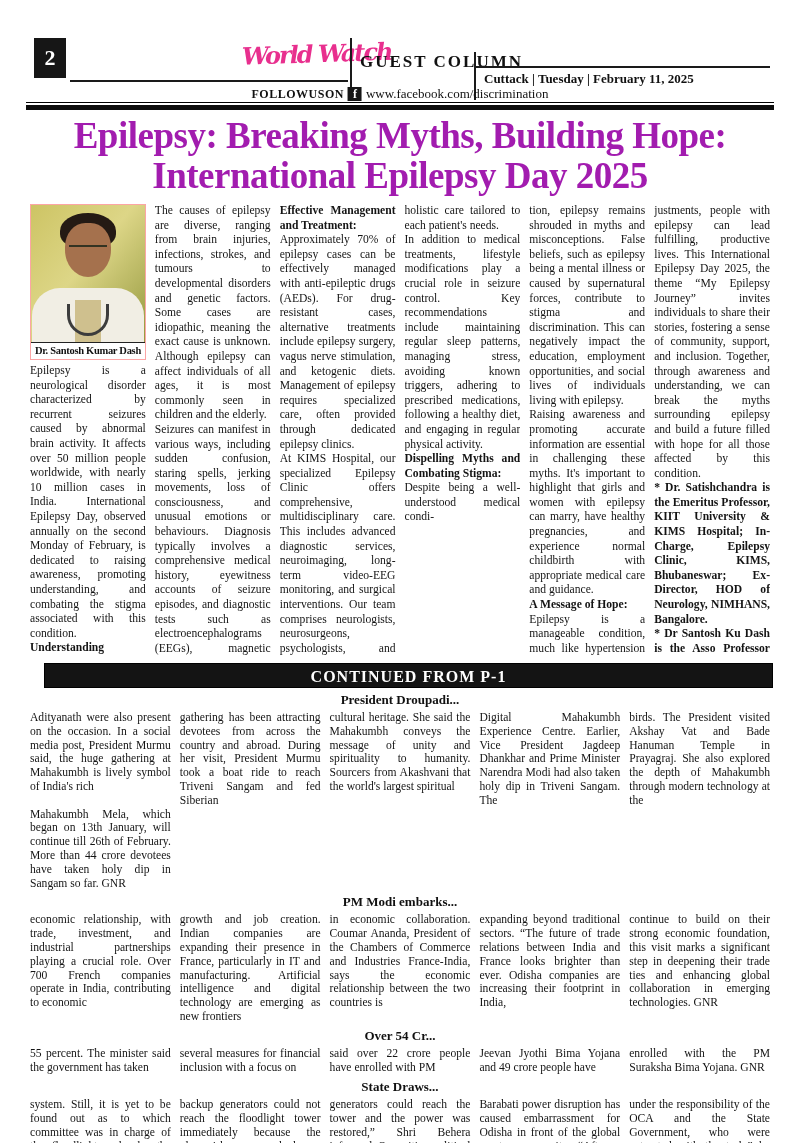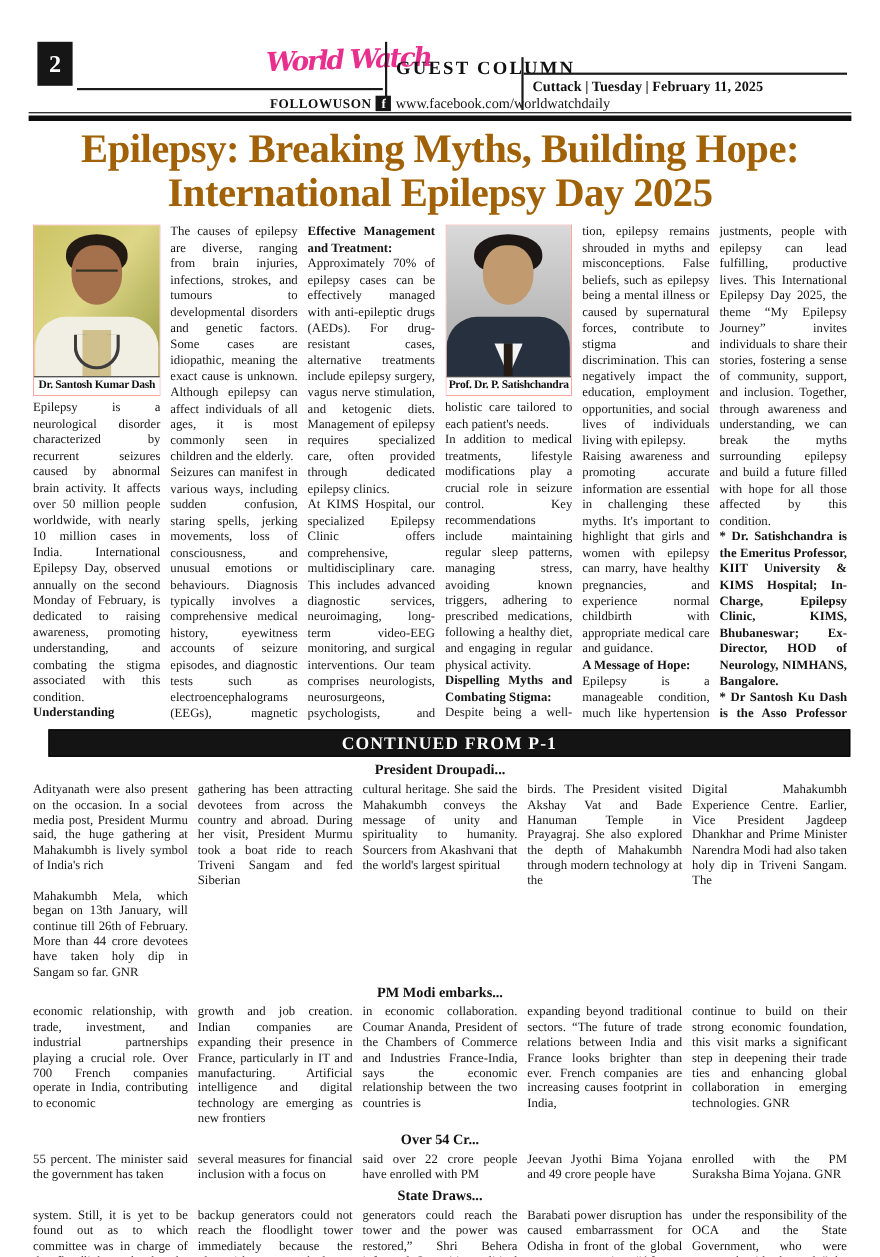--- a/index.html
+++ b/index.html
@@ -26,21 +26,21 @@
   .follow-label { font-size:12px; font-weight:bold; letter-spacing:.5px; }
   .fb-icon { display:inline-block; width:14px; height:14px; background:#161616; color:#fff;
              font-weight:bold; font-size:12px; text-align:center; line-height:14px; }
   .fb-url { font-size:13px; }
 
   .thin-rule  { height:1px; background:#000; margin:2px 26px 0; }
   .thick-rule { height:5px; background:#0d0d0d; margin:2px 26px 0; }
 
   
   .headline { margin:6px 16px 0; text-align:center; font-size:37px; line-height:40px;
-              font-weight:bold; letter-spacing:-0.5px; color:#a16207; }
+              font-weight:bold; letter-spacing:-0.5px; color:#a21caf; }
 
   
   .article { margin:8px 30px 0; display:grid; grid-template-columns:repeat(6,1fr);
              column-gap:9px; height:452px; overflow:hidden; }
   .col { overflow:hidden; }
   .coltext { font-size:11.6px; line-height:14.6px; text-align:justify; white-space:pre-line;
              color:#141414; }
   .coltext b { font-weight:bold; }
 
   
@@ -96,21 +96,21 @@
     <div class="left-rule"></div>
     <div class="logo" style="color: rgb(232, 47, 142);">World Watch</div>
     <div class="vline-a"></div>
     <div class="section-name">GUEST COLUMN</div>
     <div class="vline-b"></div>
     <div class="date-rule"></div>
     <div class="dateline">Cuttack | Tuesday | February 11, 2025</div>
     <div class="follow-row">
       <span class="follow-label">FOLLOWUSON</span>
       <span class="fb-icon">f</span>
-      <span class="fb-url">www.facebook.com/worldwatchdaily</span>
+      <span class="fb-url">www.facebook.com/discrimination</span>
     </div>
   </header>
   <div class="thin-rule"></div>
   <div class="thick-rule"></div>
 
   <h1 class="headline">
     <span>Epilepsy: Breaking Myths, Building Hope:</span><br>
     <span>International Epilepsy Day 2025</span>
   </h1>
 
@@ -133,30 +133,20 @@
     <div class="col">
       <div class="coltext"><span>The causes of epilepsy are diverse, ranging from brain injuries, infections, strokes, and tumours to developmental disorders and genetic factors. Some cases are idiopathic, meaning the exact cause is unknown. Although epilepsy can affect individuals of all ages, it is most commonly seen in children and the elderly.
 Seizures can manifest in various ways, including sudden confusion, staring spells, jerking movements, loss of consciousness, and unusual emotions or behaviours. Diagnosis typically involves a comprehensive medical history, eyewitness accounts of seizure episodes, and diagnostic tests such as electroencephalograms (EEGs), magnetic resonance imaging (MRI), or computed tomography (CT) scans.</span></div>
     </div>
     <div class="col">
       <div class="coltext"><b>Effective Management and Treatment:</b><span>
 Approximately 70% of epilepsy cases can be effectively managed with anti-epileptic drugs (AEDs). For drug-resistant cases, alternative treatments include epilepsy surgery, vagus nerve stimulation, and ketogenic diets. Management of epilepsy requires specialized care, often provided through dedicated epilepsy clinics.
 At KIMS Hospital, our specialized Epilepsy Clinic offers comprehensive, multidisciplinary care. This includes advanced diagnostic services, neuroimaging, long-term video-EEG monitoring, and surgical interventions. Our team comprises neurologists, neurosurgeons, psychologists, and rehabilitation specialists, working together to provide</span></div>
     </div>
     <div class="col">
-      <figure class="photo">
-        <div class="ph ph2">
-          <div class="hair"></div>
-          <div class="face"></div>
-          <div class="body"></div>
-          <div class="shirt"></div>
-          <div class="tie"></div>
-        </div>
-        <figcaption>Prof. Dr. P. Satishchandra</figcaption>
-      </figure>
       <div class="coltext"><span>holistic care tailored to each patient's needs.
 In addition to medical treatments, lifestyle modifications play a crucial role in seizure control. Key recommendations include maintaining regular sleep patterns, managing stress, avoiding known triggers, adhering to prescribed medications, following a healthy diet, and engaging in regular physical activity.</span><b>
 Dispelling Myths and Combating Stigma:</b><span>
 Despite being a well-understood medical condi-</span></div>
     </div>
     <div class="col">
       <div class="coltext"><span>tion, epilepsy remains shrouded in myths and misconceptions. False beliefs, such as epilepsy being a mental illness or caused by supernatural forces, contribute to stigma and discrimination. This can negatively impact the education, employment opportunities, and social lives of individuals living with epilepsy.
 Raising awareness and promoting accurate information are essential in challenging these myths. It's important to highlight that girls and women with epilepsy can marry, have healthy pregnancies, and experience normal childbirth with appropriate medical care and guidance.</span><b>
 A Message of Hope:</b><span>
 Epilepsy is a manageable condition, much like hypertension or diabetes. With proper treatment, support, and lifestyle ad-</span></div>
@@ -168,31 +158,31 @@
     </div>
   </section>
 
   <div class="banner" style="background: rgb(20, 20, 20); margin-left: 44px;">CONTINUED FROM P-1</div>
 
   <div class="sub-head">President Droupadi...</div>
   <div class="sec-grid row-president">
     <div class="sectext">Adityanath were also present on the occasion. In a social media post, President Murmu said, the huge gathering at Mahakumbh is lively symbol of India's rich</div>
     <div class="sectext">gathering has been attracting devotees from across the country and abroad. During her visit, President Murmu took a boat ride to reach Triveni Sangam and fed Siberian</div>
     <div class="sectext">cultural heritage. She said the Mahakumbh conveys the message of unity and spirituality to humanity. Sourcers from Akashvani that the world's largest spiritual</div>
+    <div class="sectext">Digital Mahakumbh Experience Centre. Earlier, Vice President Jagdeep Dhankhar and Prime Minister Narendra Modi had also taken holy dip in Triveni Sangam. The</div>
     <div class="sectext">birds. The President visited Akshay Vat and Bade Hanuman Temple in Prayagraj. She also explored the depth of Mahakumbh through modern technology at the</div>
-    <div class="sectext">Digital Mahakumbh Experience Centre. Earlier, Vice President Jagdeep Dhankhar and Prime Minister Narendra Modi had also taken holy dip in Triveni Sangam. The</div>
     <div class="sectext">Mahakumbh Mela, which began on 13th January, will continue till 26th of February. More than 44 crore devotees have taken holy dip in Sangam so far. GNR</div>
   </div>
 
   <div class="sub-head">PM Modi embarks...</div>
   <div class="sec-grid row-pm">
     <div class="sectext">economic relationship, with trade, investment, and industrial partnerships playing a crucial role. Over 700 French companies operate in India, contributing to economic</div>
     <div class="sectext">growth and job creation. Indian companies are expanding their presence in France, particularly in IT and manufacturing. Artificial intelligence and digital technology are emerging as new frontiers</div>
     <div class="sectext">in economic collaboration. Coumar Ananda, President of the Chambers of Commerce and Industries France-India, says the economic relationship between the two countries is</div>
-    <div class="sectext">expanding beyond traditional sectors. “The future of trade relations between India and France looks brighter than ever. French companies are increasing causes footprint in India,</div>
+    <div class="sectext">expanding beyond traditional sectors. “The future of trade relations between India and France looks brighter than ever. Odisha companies are increasing their footprint in India,</div>
     <div class="sectext">continue to build on their strong economic foundation, this visit marks a significant step in deepening their trade ties and enhancing global collaboration in emerging technologies. GNR</div>
   </div>
 
   <div class="sub-head">Over 54 Cr...</div>
   <div class="sec-grid row-over54">
     <div class="sectext">55 percent. The minister said the government has taken</div>
     <div class="sectext">several measures for financial inclusion with a focus on</div>
     <div class="sectext">said over 22 crore people have enrolled with PM</div>
     <div class="sectext">Jeevan Jyothi Bima Yojana and 49 crore people have</div>
     <div class="sectext">enrolled with the PM Suraksha Bima Yojana. GNR</div>

